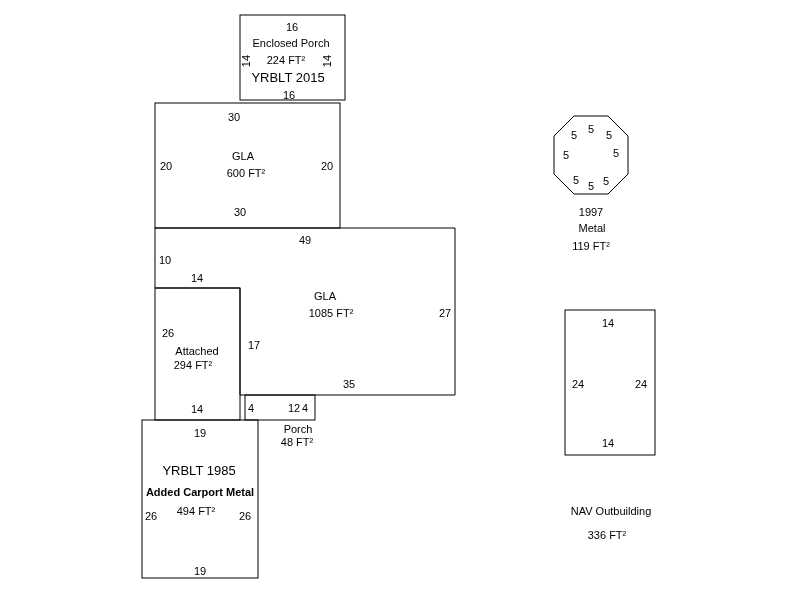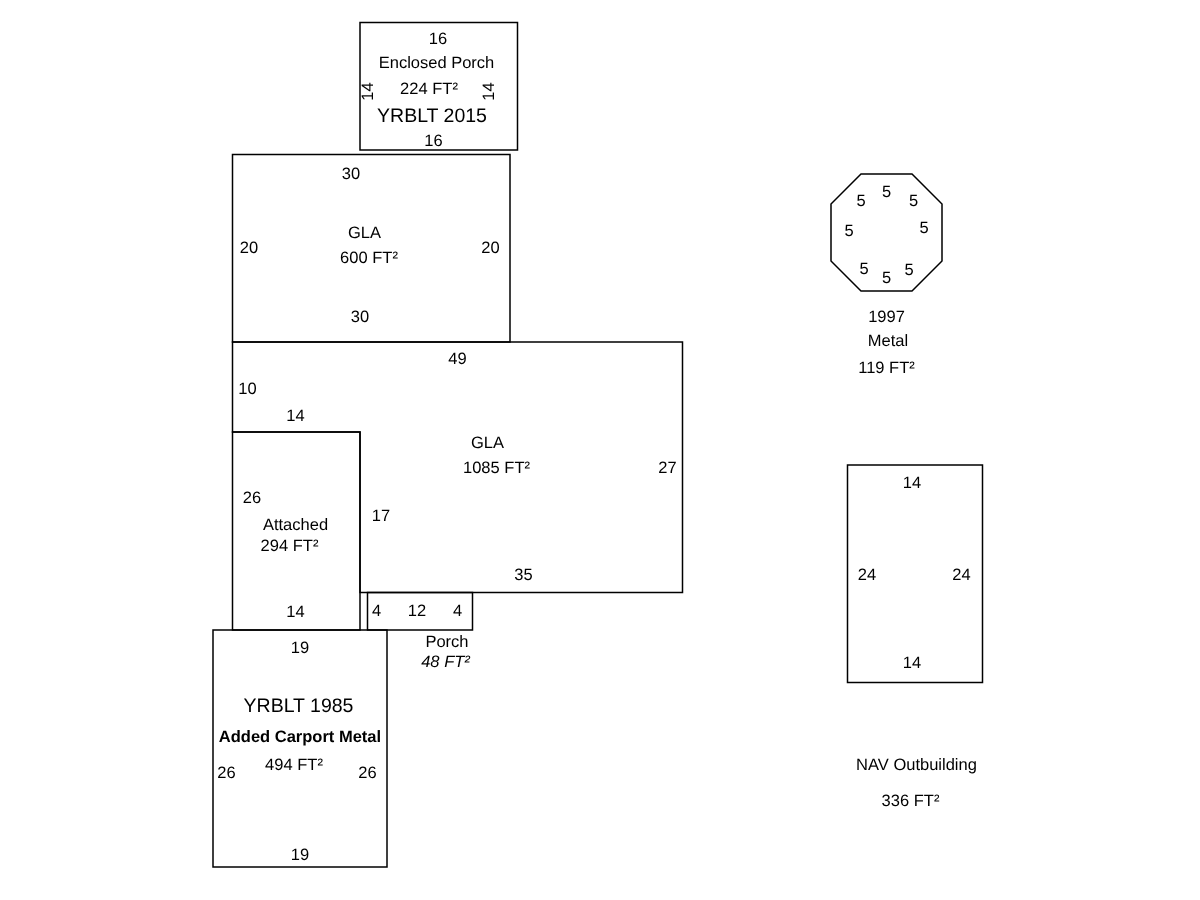--- a/index.html
+++ b/index.html
@@ -68,24 +68,24 @@
   <span class="lbl" style="left:445px; top:313px;">27</span>
   <span class="lbl" style="left:254px; top:345px;">17</span>
   <span class="lbl" style="left:349px; top:384px;">35</span>
 
   <span class="lbl" style="left:168px; top:333px;">26</span>
   <span class="lbl" style="left:197px; top:351px;">Attached</span>
   <span class="lbl" style="left:193px; top:365px;">294 FT²</span>
   <span class="lbl" style="left:197px; top:409px;">14</span>
 
   <span class="lbl" style="left:251px; top:408px;">4</span>
-  <span class="lbl" style="left:278px; top:408px;">12</span>
+  <span class="lbl" style="left:294px; top:408px;">12</span>
   <span class="lbl" style="left:305px; top:408px;">4</span>
   <span class="lbl" style="left:298px; top:429px;">Porch</span>
-  <span class="lbl" style="left:297px; top:442px;font-style:italic;">48 FT²</span>
+  <span class="lbl" style="left:297px; top:442px;">48 FT²</span>
 
   <span class="lbl" style="left:200px; top:433px;">19</span>
   <span class="lbl small" style="left:199px; top:470px;">YRBLT 1985</span>
   <span class="lbl" style="left:200px; top:492px;font-weight:bold;">Added Carport Metal</span>
   <span class="lbl" style="left:151px; top:516px;">26</span>
   <span class="lbl" style="left:196px; top:511px;">494 FT²</span>
   <span class="lbl" style="left:245px; top:516px;">26</span>
   <span class="lbl" style="left:200px; top:571px;">19</span>
 
   <span class="lbl" style="left:591px; top:129px;">5</span>

